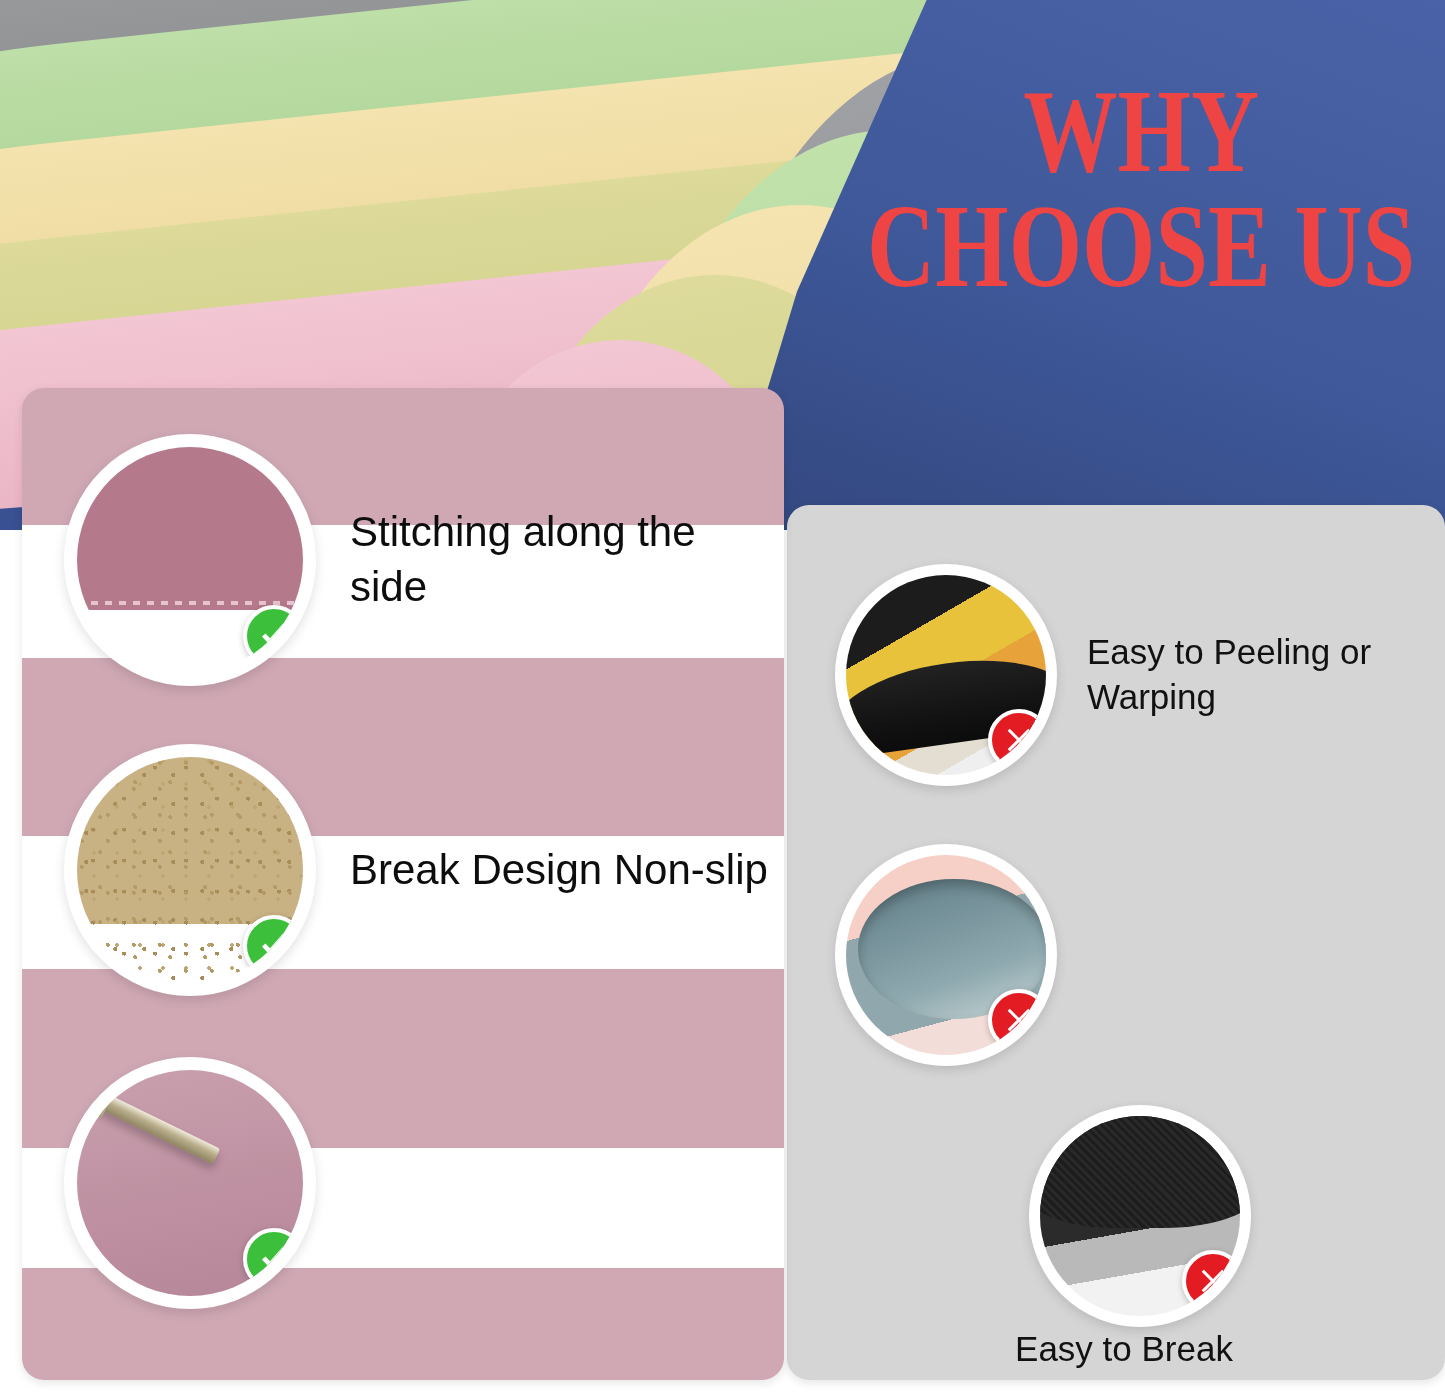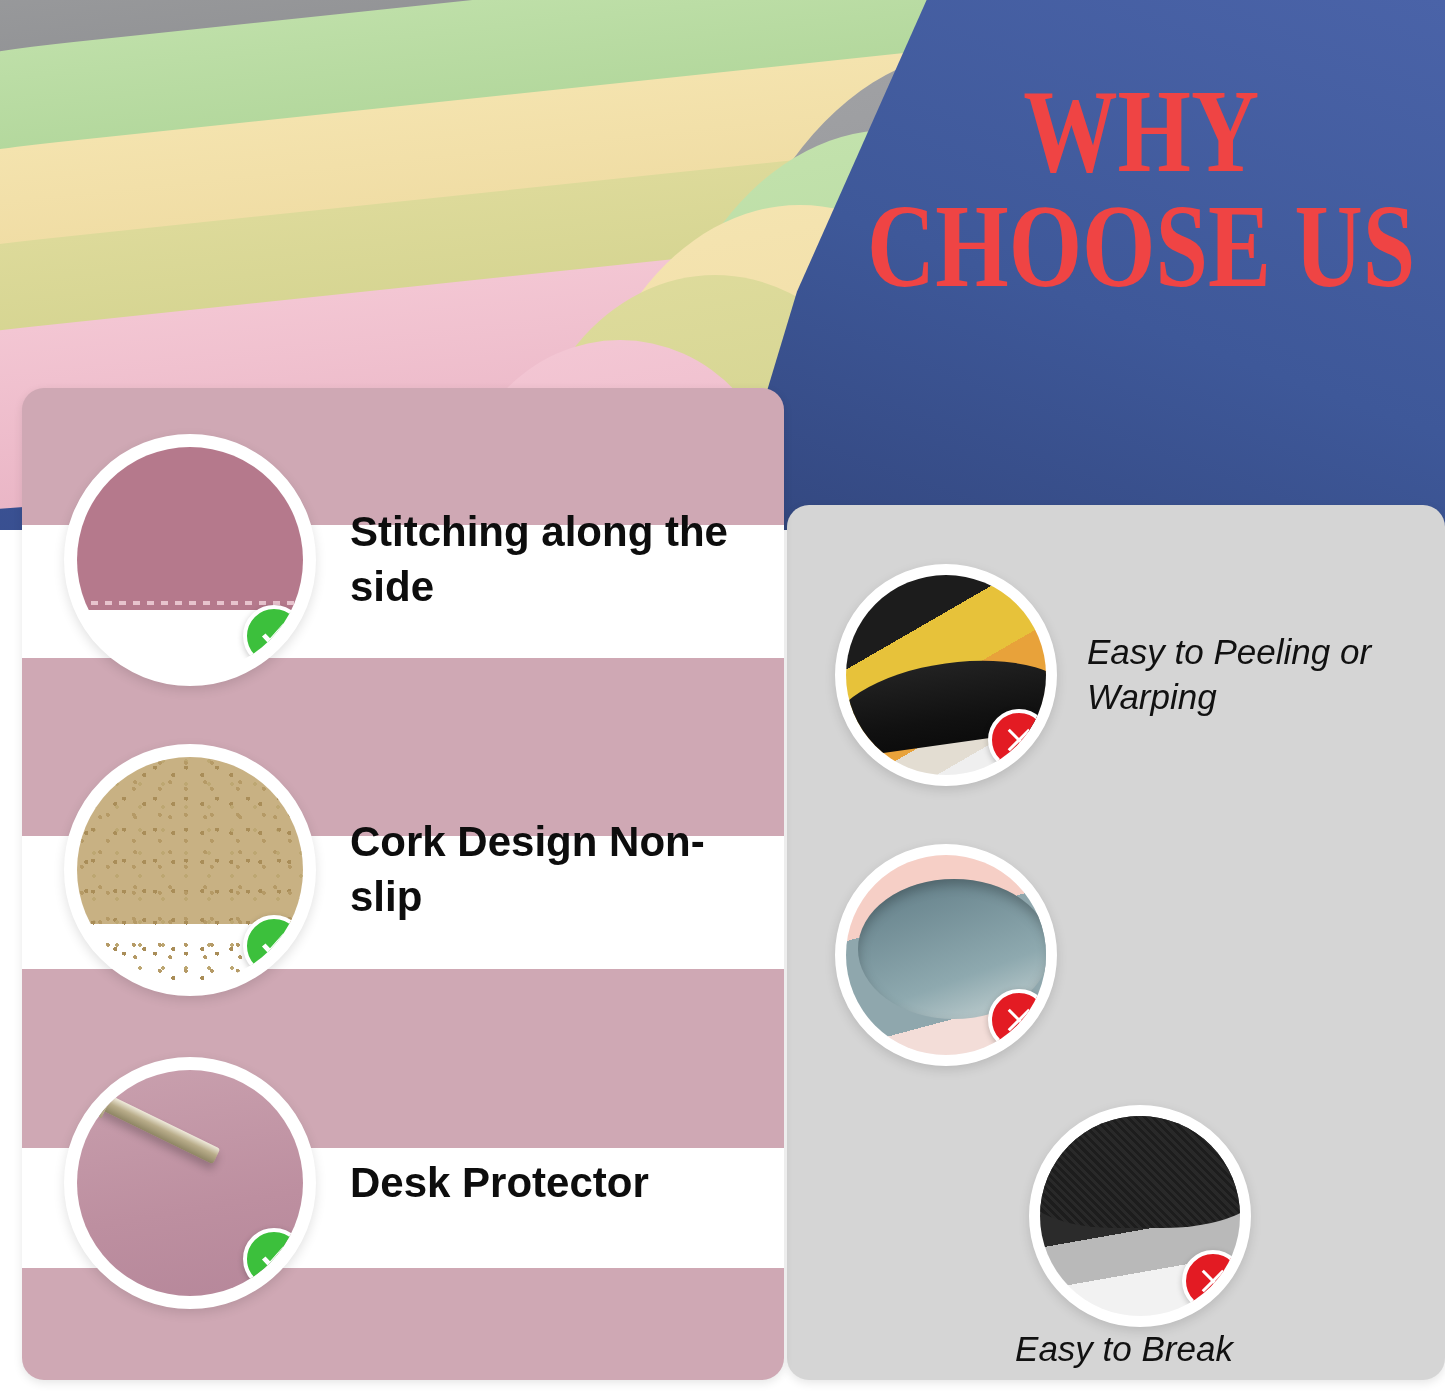--- a/index.html
+++ b/index.html
@@ -127,21 +127,21 @@
   }
   .badge svg { width:34px; height:34px; display:block; }
   .badge-x    { background:#e31b23; }
   .badge-ok   { background:#3cc03c; }
 
   .g-badge { right:-4px; bottom:4px; }
 
   .g-label {
     flex:1 1 auto;
     padding-left:30px; padding-right:14px;
-    font-size:35px; color:#111; line-height:1.28;font-style:italic;
+    font-size:35px; color:#111; line-height:1.28;
   }
 
   
   #pink-card {
     position:absolute; left:22px; top:388px; width:762px; height:992px;
     background:#cfa8b4;
     border-radius:22px;
     box-shadow:0 3px 10px rgba(0,0,0,.10);
     overflow:hidden;
     z-index:5;
@@ -204,21 +204,21 @@
     width:34px; height:34px;
     background:linear-gradient(180deg,#e8e2cf,#a79c78);
     clip-path:polygon(100% 0,100% 100%,0 65%,0 35%);
   }
 
   .p-badge { right:-2px; bottom:6px; }
 
   .p-label {
     flex:1 1 auto;
     padding-left:34px; padding-right:16px;
-    font-size:42px; color:#0d0d0d; line-height:1.30;font-weight:bold;
+    font-size:42px; color:#0d0d0d; line-height:1.30;
   }
 </style>
 </head>
 <body>
 
 <div id="hero">
   <div class="blue-deep"></div>
 
   <div class="band b-gray"></div>
   <div class="band b-green"></div>
@@ -300,30 +300,29 @@
 
   <div class="p-row r2">
     <div class="p-circle">
       <div class="px-cork"></div>
       <div class="badge badge-ok p-badge">
         <svg viewBox="0 0 24 24" aria-hidden="true">
           <path d="M3.5 12.4 L9.2 18.6 L21 5.2 L18.4 3.2 L9.2 13.6 L6 10.2 Z" fill="#ffffff"></path>
         </svg>
       </div>
     </div>
-    <div class="p-label">Cork Design Non-slip</div>
+    <div class="p-label">Break Design Non-slip</div>
   </div>
 
   <div class="p-row r3">
     <div class="p-circle">
       <div class="px-protector">
         <div class="pen"></div>
       </div>
       <div class="badge badge-ok p-badge">
         <svg viewBox="0 0 24 24" aria-hidden="true">
           <path d="M3.5 12.4 L9.2 18.6 L21 5.2 L18.4 3.2 L9.2 13.6 L6 10.2 Z" fill="#ffffff"></path>
         </svg>
       </div>
     </div>
-    <div class="p-label">Desk Protector</div>
   </div>
 
 </div>
 
 </body></html>

